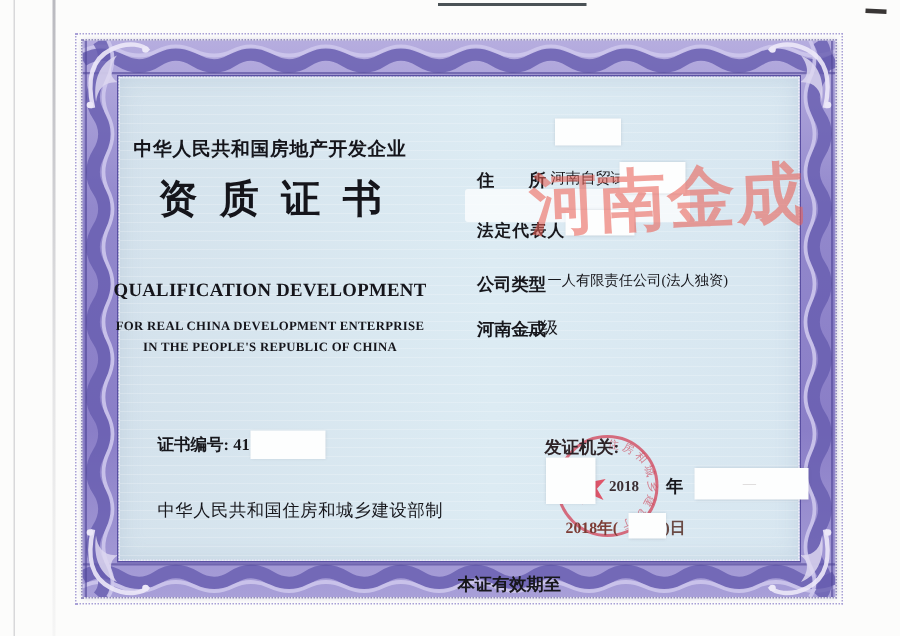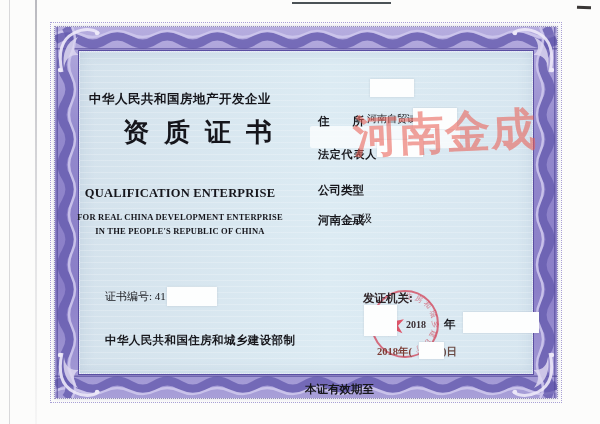--- a/index.html
+++ b/index.html
@@ -40,26 +40,26 @@
   .band svg{display:block;}
   .band-left svg,.band-right svg{transform:translateX(24px) rotate(90deg);transform-origin:0 0;}
   .corner{position:absolute;width:50px;height:50px;pointer-events:none;}
   .c-tl{left:-3px;top:-3px;}
   .c-tr{right:-3px;top:-3px;transform:scaleX(-1);}
   .c-bl{left:-3px;bottom:-3px;transform:scaleY(-1);}
   .c-br{right:-3px;bottom:-3px;transform:scale(-1,-1);}
   
   .left-col{position:absolute;left:18px;top:0;width:214px;text-align:center;color:#15151b;z-index:10;}
   .hdr-line{position:absolute;left:0;top:64px;width:100%;font-size:12.5px;font-weight:700;letter-spacing:.5px;}
-  .main-title{position:absolute;left:0;top:88px;width:100%;font-size:26px;font-weight:700;letter-spacing:15px;text-indent:15px;text-align:right;}
+  .main-title{position:absolute;left:0;top:88px;width:100%;font-size:26px;font-weight:700;letter-spacing:15px;text-indent:15px;}
   .en-title{position:absolute;left:0;top:159px;width:100%;font-size:12.5px;font-weight:700;letter-spacing:.2px;}
   .en-sub1{position:absolute;left:0;top:185px;width:100%;font-size:8.5px;font-weight:700;letter-spacing:.2px;}
   .en-sub2{position:absolute;left:0;top:199px;width:100%;font-size:8.5px;font-weight:700;letter-spacing:.2px;}
-  .certno-row{position:absolute;left:50px;top:262px;font-size:11px;font-weight:400;color:#17171c;z-index:10;white-space:nowrap;}
-  .issuer-line{position:absolute;left:50px;top:306px;font-size:11.5px;font-weight:700;letter-spacing:.4px;color:#17171c;z-index:10;white-space:nowrap;}
+  .certno-row{position:absolute;left:50px;top:262px;font-size:11px;font-weight:700;color:#17171c;z-index:10;white-space:nowrap;}
+  .issuer-line{position:absolute;left:50px;top:306px;font-size:11.5px;font-weight:400;letter-spacing:.4px;color:#17171c;z-index:10;white-space:nowrap;}
   
   .rrow{position:absolute;left:263px;width:225px;height:18px;color:#17171c;z-index:10;white-space:nowrap;}
   .lbl2{display:inline-block;width:46px;font-size:11.5px;font-weight:700;text-align:justify;text-align-last:justify;}
   .lbl5{font-size:11px;font-weight:700;letter-spacing:.8px;margin-top:43px;}
   .rval{position:absolute;top:1px;}
   .issue-lbl{position:absolute;left:308px;top:264px;font-size:11.5px;font-weight:700;color:#2e2327;z-index:10;}
   .date-row{position:absolute;left:263px;top:290px;width:230px;z-index:12;white-space:nowrap;}
   .d-year{position:absolute;left:88px;top:2px;font-size:10px;font-weight:700;color:#3a2e33;}
   .d-yearchar{position:absolute;left:126px;top:0;font-size:11.5px;font-weight:700;color:#17171c;}
   .d-daychar{position:absolute;left:206px;top:0;font-size:11px;font-weight:700;color:#17171c;}
@@ -146,39 +146,40 @@
         <circle cx="8" cy="46" r="2.2" fill="#ece8f8"></circle>
     </svg>
 
     <div class="inner">
       <div class="streaks"></div>
     </div>
 
     <div class="left-col">
       <div class="hdr-line">中华人民共和国房地产开发企业</div>
       <div class="main-title">资质证书</div>
-      <div class="en-title">QUALIFICATION ENTERPRISE</div>
+      <div class="en-title">QUALIFICATION DEVELOPMENT</div>
       <div class="en-sub1">FOR REAL CHINA DEVELOPMENT ENTERPRISE</div>
       <div class="en-sub2">IN THE PEOPLE'S REPUBLIC OF CHINA</div>
     </div>
     <div class="certno-row">
       <span>证书编号:</span>
       <span>41</span>
     </div>
     <div class="issuer-line">中华人民共和国住房和城乡建设部制</div>
 
     <div class="rrow" style="top:84px">
       <span class="lbl2">住所</span>
       <span class="rval" style="left:49px;font-size:10px">河南自贸试</span>
     </div>
     <div class="rrow" style="top:117px">
       <span class="lbl5">法定代表人</span>
     </div>
     <div class="rrow" style="top:153px">
       <span class="lbl2">公司类型</span>
+      <span class="rval" style="left:47px;font-size:9.5px">一人有限责任公司(法人独资)</span>
     </div>
     <div class="rrow" style="top:183px">
       <span class="lbl2">河南金成</span>
       <span class="rval" style="left:32px;font-size:11px">二级</span>
     </div>
 
     <div class="issue-lbl">发证机关:</div>
 
     <svg class="seal" viewBox="0 0 90 90">
       <defs>

